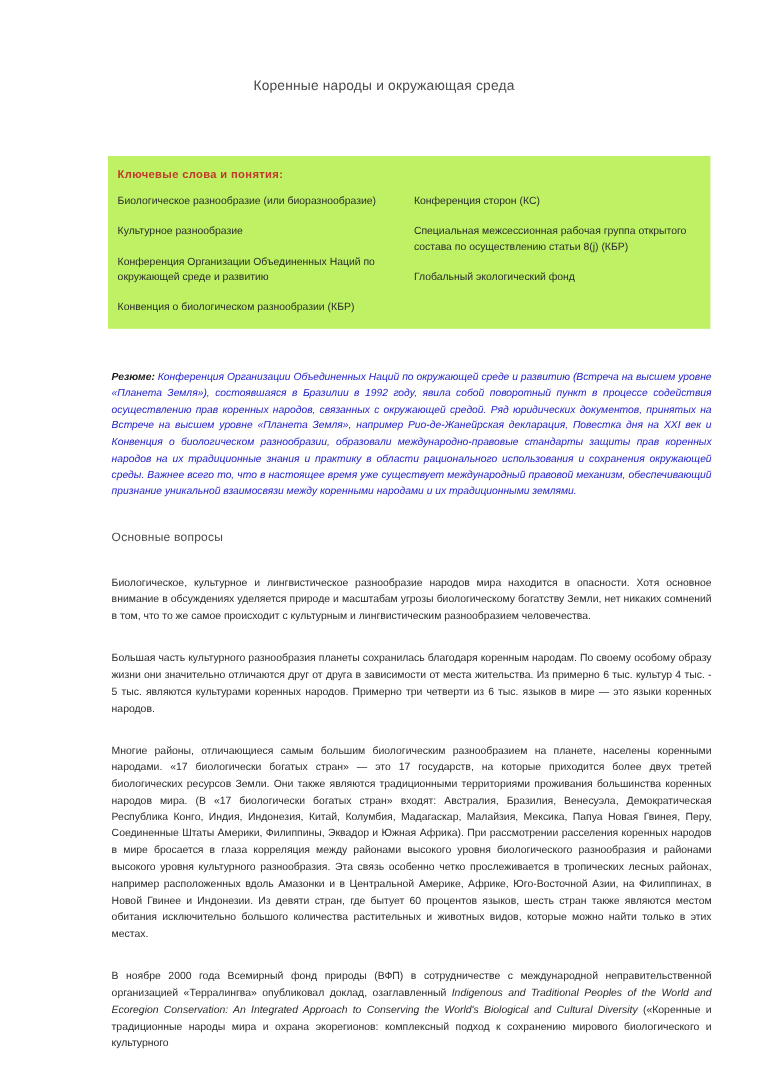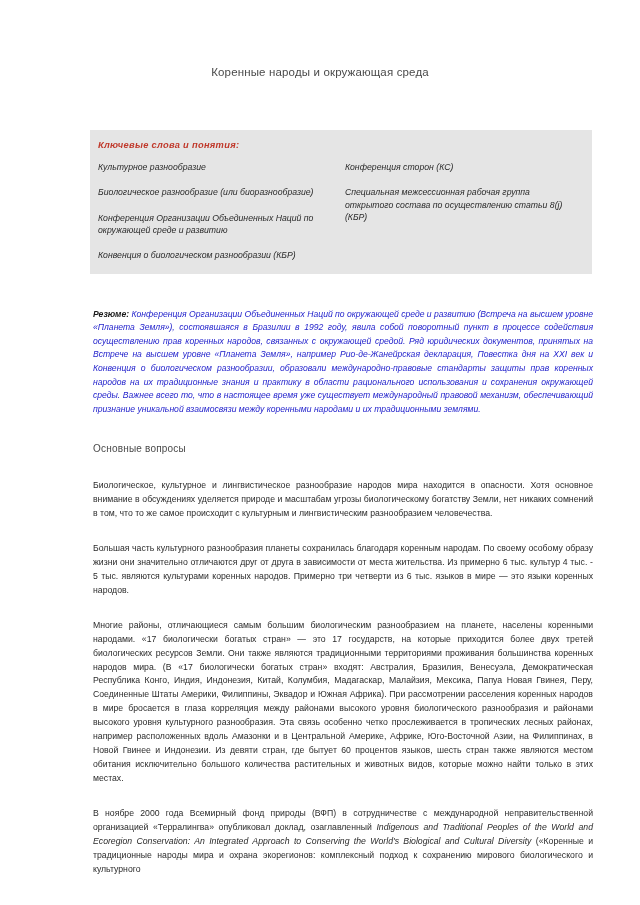--- a/index.html
+++ b/index.html
@@ -28,26 +28,25 @@
     margin: 0;
     padding: 66px 0 0 0;
     letter-spacing: 0.15px;
   }
   .content {
     padding: 0 47px 0 93px;
   }
   
   .keyterms-box {
     margin-top: 52px;
-    background: #e5e5e5;
+    background: #bef264;
     padding: 10px 14px 12px 8px;
     box-sizing: border-box;
     width: 502px;
     margin-left: -3px;
-    font-style: italic;
   }
   .keyterms-title {
     color: #c0392b;
     font-weight: bold;
     font-size: 9.3px;
     margin: 0 0 11px 0;
     letter-spacing: 0.3px;
   }
   .keyterms-grid {
     display: flex;
@@ -104,28 +103,29 @@
 <div class="page">
 
   <h1 class="doc-title">Коренные народы и окружающая среда</h1>
 
   <div class="content">
 
     <div class="keyterms-box">
       <div class="keyterms-title">Ключевые слова и понятия:</div>
       <div class="keyterms-grid">
         <div class="kt-col kt-col-left">
+          <p class="kt-item">Биологическое разнообразие (или биоразнообразие)</p>
           <p class="kt-item">Культурное разнообразие</p>
-          <p class="kt-item">Биологическое разнообразие (или биоразнообразие)</p>
           <p class="kt-item">Конференция Организации Объединенных Наций по окружающей среде и развитию</p>
           <p class="kt-item">Конвенция о биологическом разнообразии (КБР)</p>
         </div>
         <div class="kt-col kt-col-right">
           <p class="kt-item">Конференция сторон (КС)</p>
           <p class="kt-item">Специальная межсессионная рабочая группа открытого состава по осуществлению статьи 8(j) (КБР)</p>
+          <p class="kt-item">Глобальный экологический фонд</p>
         </div>
       </div>
     </div>
 
     <p class="summary"><span class="lead">Резюме:</span><span> Конференция Организации Объединенных Наций по окружающей среде и развитию (Встреча на высшем уровне «Планета Земля»), состоявшаяся в Бразилии в 1992 году, явила собой поворотный пункт в процессе содействия осуществлению прав коренных народов, связанных с окружающей средой. Ряд юридических документов, принятых на Встрече на высшем уровне «Планета Земля», например Рио-де-Жанейрская декларация, Повестка дня на XXI век и Конвенция о биологическом разнообразии, образовали международно-правовые стандарты защиты прав коренных народов на их традиционные знания и практику в области рационального использования и сохранения окружающей среды. Важнее всего то, что в настоящее время уже существует международный правовой механизм, обеспечивающий признание уникальной взаимосвязи между коренными народами и их традиционными землями.</span></p>
 
     <h2 class="section-heading">Основные вопросы</h2>
 
     <div>
       <p class="body-p first"><span>Биологическое, культурное и лингвистическое разнообразие народов мира находится в опасности. Хотя основное внимание в обсуждениях уделяется природе и масштабам угрозы биологическому богатству Земли, нет никаких сомнений в том, что то же самое происходит с культурным и лингвистическим разнообразием человечества.</span></p>

